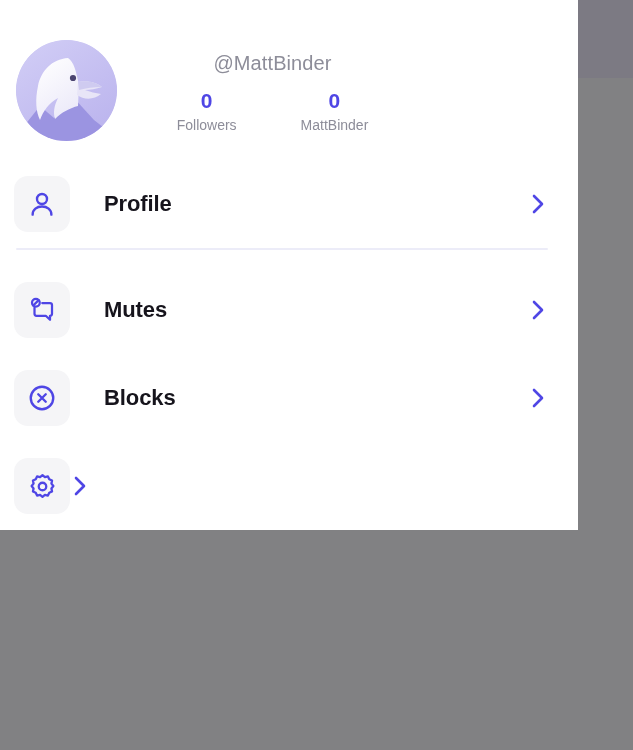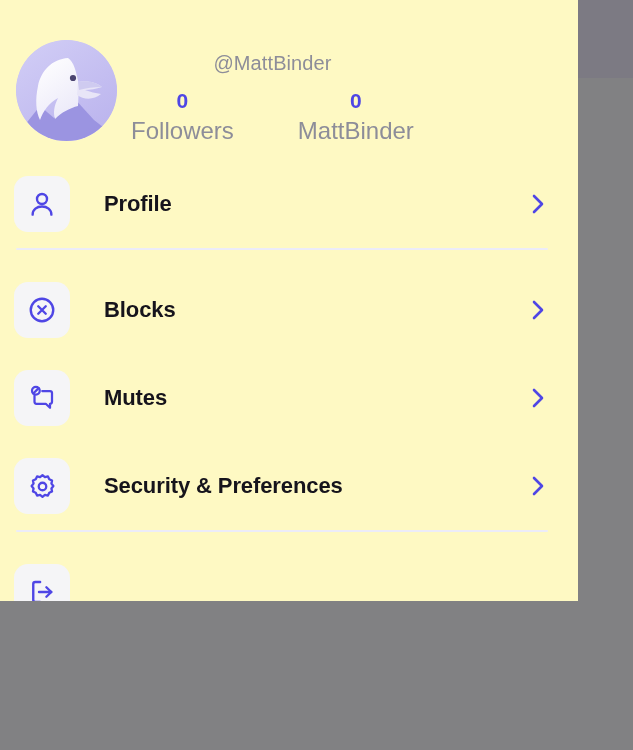--- a/index.html
+++ b/index.html
@@ -26,22 +26,22 @@
     left: 0; top: 78px;
     width: 633px; height: 672px;
     background: #818183;
   }
 
   
   #drawer {
     position: absolute;
     left: 0; top: 0;
     width: 578px;
-    height: 601px;
-    background: #fef9c3;
+    height: 530px;
+    background: #ffffff;
     overflow: hidden;
   }
 
   
   #account-header {
     display: flex;
     align-items: flex-start;
     padding: 40px 0 0 16px;
     height: 160px;
     box-sizing: border-box;
@@ -81,21 +81,21 @@
     align-items: center;
   }
   .stat-count {
     color: #4f46e5;
     font-size: 21px;
     font-weight: bold;
     line-height: 1.15;
   }
   .stat-label {
     color: #8d8d99;
-    font-size: 24px;
+    font-size: 14px;
     margin-top: 4px;
     white-space: nowrap;
   }
 
   
   .menu-row {
     display: flex;
     align-items: center;
     height: 88px;
     padding: 0 30px 0 14px;
@@ -200,60 +200,59 @@
         <path d="M6 5 L14 13 L6 21"></path>
       </svg>
     </span>
   </div>
 
   <div class="divider"></div>
   <div class="spacer-sm"></div>
 
   <div class="menu-row">
     <div class="icon-tile">
-      <svg width="30" height="30" viewBox="0 0 24 24" fill="none" stroke="#4f46e5" stroke-width="1.9" stroke-linecap="round" stroke-linejoin="round">
-        <circle cx="12" cy="12" r="9"></circle>
-        <path d="M9 9 L15 15 M15 9 L9 15"></path>
-      </svg>
-    </div>
-    <div class="menu-label">Blocks</div>
-    <span class="chevron">
-      <svg width="20" height="26" viewBox="0 0 20 26" fill="none" stroke="#4f46e5" stroke-width="2.6" stroke-linecap="round" stroke-linejoin="round">
-        <path d="M6 5 L14 13 L6 21"></path>
-      </svg>
-    </span>
-  </div>
-
-  <div class="menu-row">
-    <div class="icon-tile">
       <svg width="30" height="30" viewBox="0 0 24 24" fill="none" stroke="#4f46e5" stroke-width="1.8" stroke-linecap="round" stroke-linejoin="round">
         <path d="M6 10 v5 a1.6 1.6 0 0 0 1.6 1.6 H15 l3.4 3.2 v-3.2 a1.6 1.6 0 0 0 1.6 -1.6 V8
                  a1.6 1.6 0 0 0 -1.6 -1.6 H12.2"></path>
         <circle cx="7.1" cy="6.2" r="3.1"></circle>
         <path d="M5 8.4 L9.3 4.1"></path>
       </svg>
     </div>
     <div class="menu-label">Mutes</div>
     <span class="chevron">
       <svg width="20" height="26" viewBox="0 0 20 26" fill="none" stroke="#4f46e5" stroke-width="2.6" stroke-linecap="round" stroke-linejoin="round">
         <path d="M6 5 L14 13 L6 21"></path>
       </svg>
     </span>
   </div>
 
   <div class="menu-row">
     <div class="icon-tile">
+      <svg width="30" height="30" viewBox="0 0 24 24" fill="none" stroke="#4f46e5" stroke-width="1.9" stroke-linecap="round" stroke-linejoin="round">
+        <circle cx="12" cy="12" r="9"></circle>
+        <path d="M9 9 L15 15 M15 9 L9 15"></path>
+      </svg>
+    </div>
+    <div class="menu-label">Blocks</div>
+    <span class="chevron">
+      <svg width="20" height="26" viewBox="0 0 20 26" fill="none" stroke="#4f46e5" stroke-width="2.6" stroke-linecap="round" stroke-linejoin="round">
+        <path d="M6 5 L14 13 L6 21"></path>
+      </svg>
+    </span>
+  </div>
+
+  <div class="menu-row">
+    <div class="icon-tile">
       <svg width="29" height="29" viewBox="0 0 24 24" fill="none" stroke="#4f46e5" stroke-width="1.9" stroke-linecap="round" stroke-linejoin="round">
         <circle cx="12" cy="12" r="3.1"></circle>
         <path d="M12 2.6 l2 1.6 2.5 -0.5 1.1 2.3 2.3 1.1 -0.5 2.5 1.6 2 -1.6 2 0.5 2.5 -2.3 1.1
                  -1.1 2.3 -2.5 -0.5 -2 1.6 -2 -1.6 -2.5 0.5 -1.1 -2.3 -2.3 -1.1 0.5 -2.5
                  -1.6 -2 1.6 -2 -0.5 -2.5 2.3 -1.1 1.1 -2.3 2.5 0.5 Z"></path>
       </svg>
     </div>
-    <div class="menu-label">Security &amp; Preferences</div>
     <span class="chevron">
       <svg width="20" height="26" viewBox="0 0 20 26" fill="none" stroke="#4f46e5" stroke-width="2.6" stroke-linecap="round" stroke-linejoin="round">
         <path d="M6 5 L14 13 L6 21"></path>
       </svg>
     </span>
   </div>
 
   <div class="divider"></div>
   <div class="spacer-sm"></div>
 

